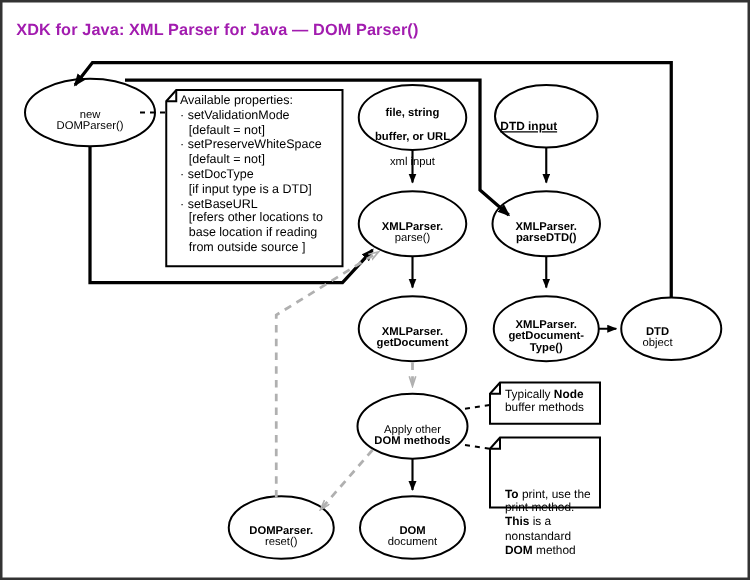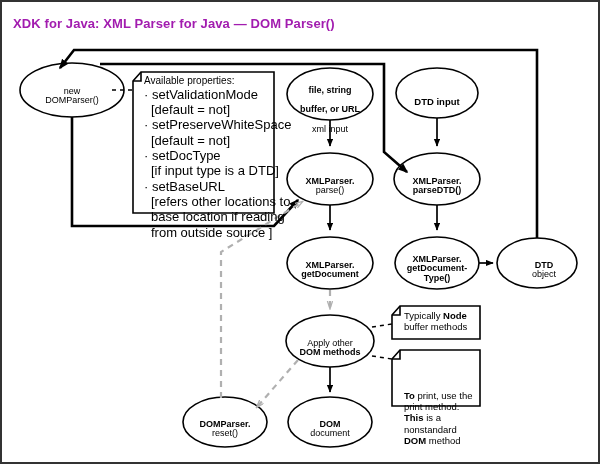--- a/index.html
+++ b/index.html
@@ -9,21 +9,21 @@
   #title{position:absolute;left:11px;top:14px;font-size:13px;font-weight:bold;
          color:#a21caf;letter-spacing:.1px;white-space:nowrap;}
   #diagram{position:absolute;left:0;top:0;width:600px;height:464px;}
   .node-label{position:absolute;text-align:center;color:#000;line-height:1.08;
               pointer-events:none;white-space:pre-line;}
   .n-small{font-size:9px;}
   .n-med{font-size:9.5px;}
   .b{font-weight:bold;}
   .note-text{position:absolute;color:#000;line-height:1.18;}
   .prop-title{font-weight:normal;font-size:10px;}
-  .prop-list{font-size:13px;}
+  .prop-list{font-size:10px;}
   .prop-list div{white-space:pre;}
   .ind{padding-left:7px;}
 </style>
 </head>
 <body>
 
 <div id="page">
 
   <div id="title">XDK for Java: XML Parser for Java — DOM Parser()</div>
 
@@ -94,41 +94,41 @@
   <div class="node-label n-small" style="left:18px;top:75px;width:104px;">
     <div>new</div><div>DOMParser()</div>
   </div>
 
   <div class="node-label n-small" style="left:285px;top:74px;width:86px;">
     <div class="b">file, string</div>
     <div class="b">buffer, or URL</div>
     <div>xml input</div>
   </div>
 
-  <div class="node-label n-med b" style="left:394px;top:85px;width:82px;">
+  <div class="node-label n-med b" style="left:380px;top:85px;width:82px;text-decoration:underline;">
     <div>DTD input</div>
   </div>
 
   <div class="node-label n-small" style="left:285px;top:165px;width:86px;">
     <div class="b">XMLParser.</div><div>parse()</div>
   </div>
 
   <div class="node-label n-small b" style="left:392px;top:165px;width:86px;">
     <div>XMLParser.</div><div>parseDTD()</div>
   </div>
 
   <div class="node-label n-small b" style="left:285px;top:249px;width:86px;">
     <div>XMLParser.</div><div>getDocument</div>
   </div>
 
   <div class="node-label n-small b" style="left:393px;top:243px;width:84px;">
     <div>XMLParser.</div><div>getDocument-</div><div>Type()</div>
   </div>
 
-  <div class="node-label n-small" style="left:502px;top:249px;width:80px;text-align:center;">
+  <div class="node-label n-small" style="left:484px;top:249px;width:80px;text-align:center;">
     <div class="b">DTD</div><div>object</div>
   </div>
 
   <div class="node-label n-small" style="left:181px;top:408px;width:84px;">
     <div class="b">DOMParser.</div><div>reset()</div>
   </div>
 
   <div class="node-label n-small" style="left:284px;top:327px;width:88px;">
     <div>Apply other</div><div class="b">DOM methods</div>
   </div>

